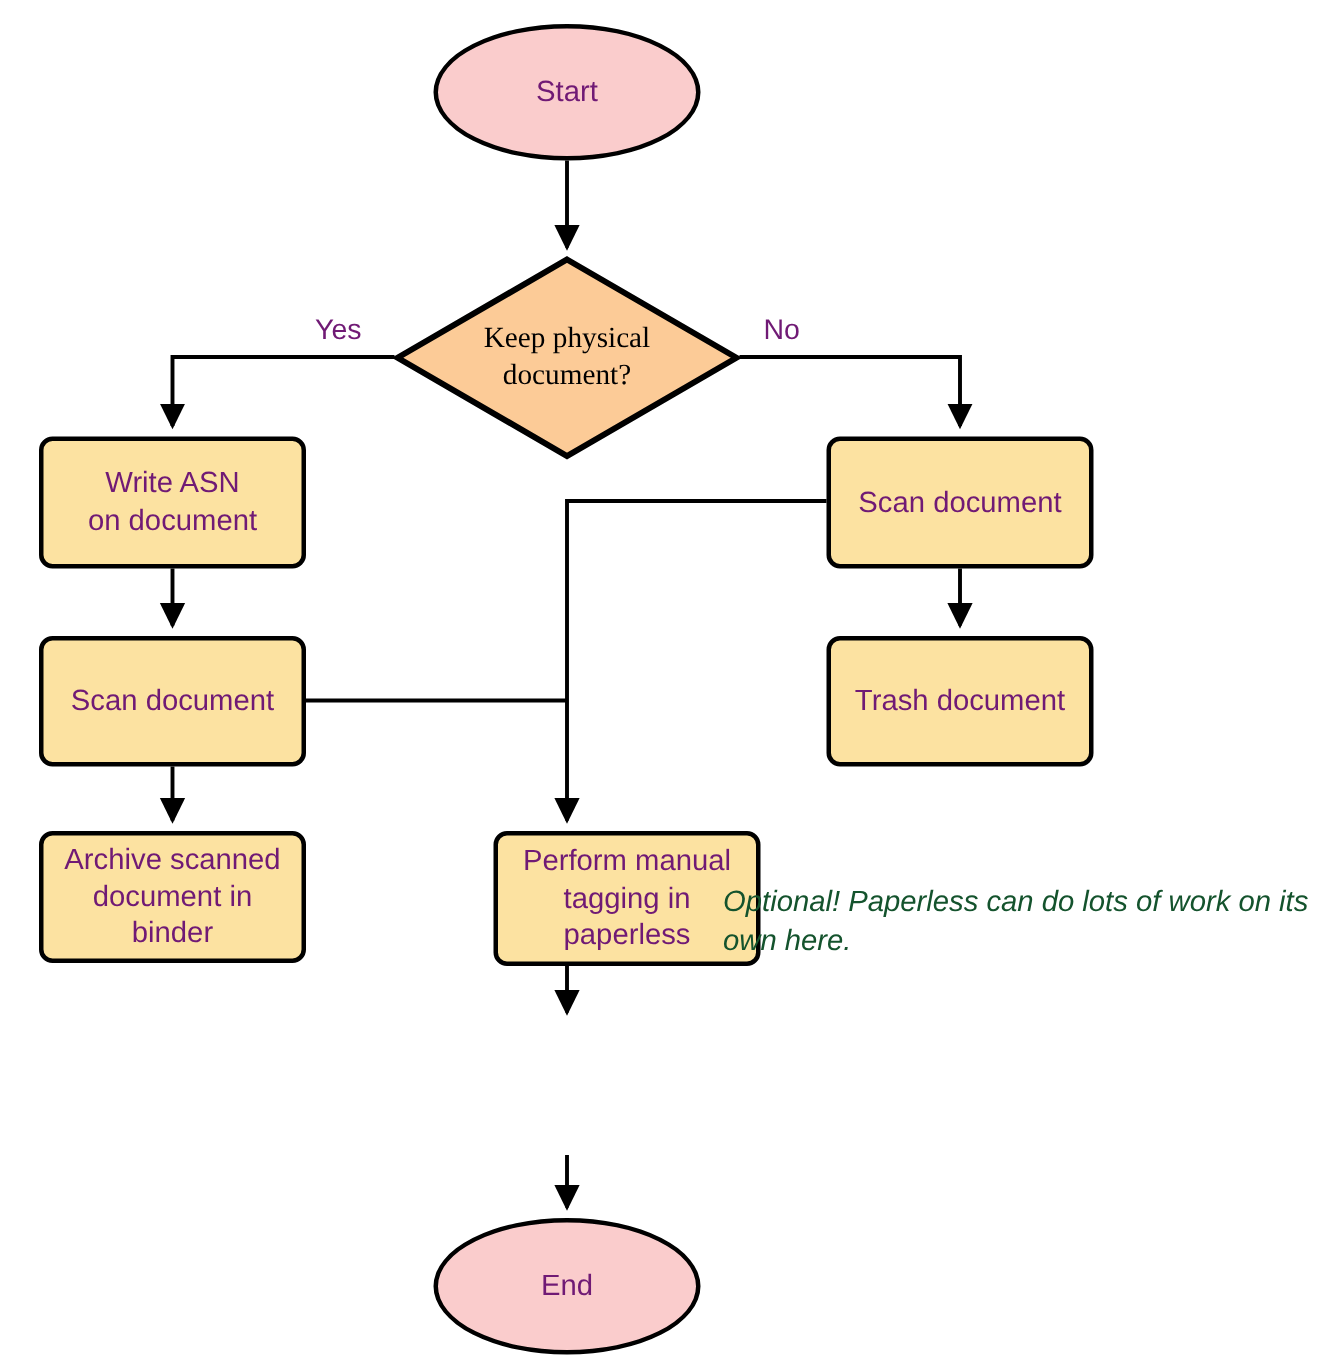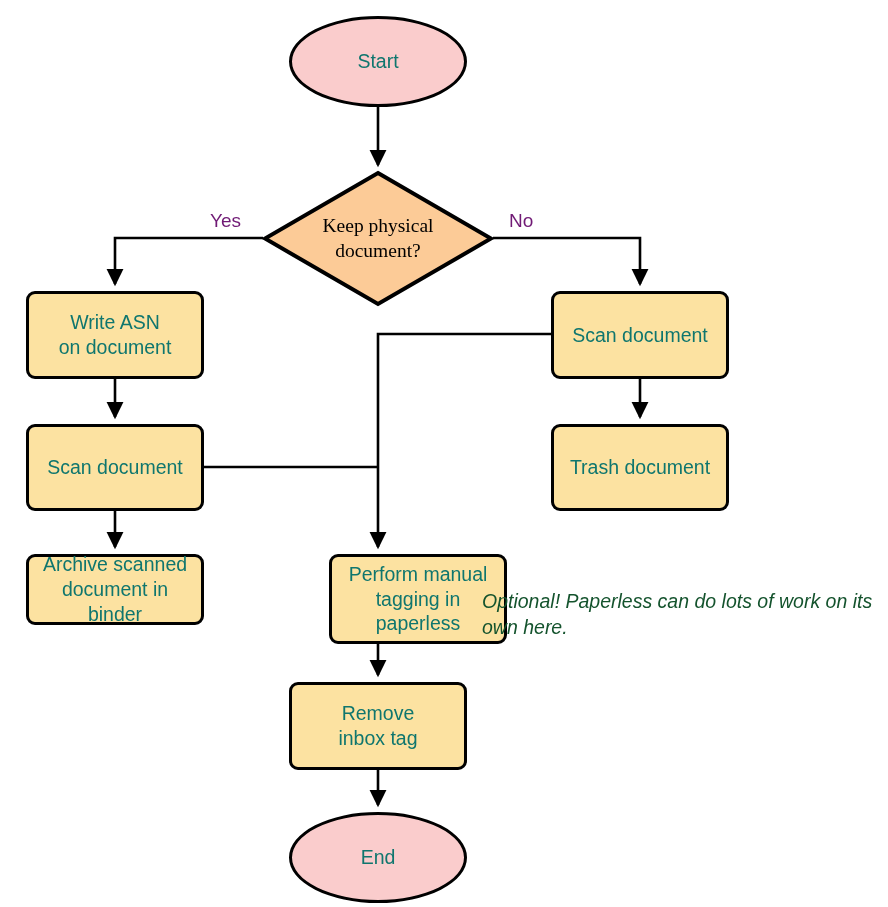--- a/index.html
+++ b/index.html
@@ -28,21 +28,21 @@
   }
   .node {
     position: absolute;
     box-sizing: border-box;
     display: flex;
     align-items: center;
     justify-content: center;
     text-align: center;
     font-size: 19.5px;
     line-height: 1.28;
-    color: #0f766e;
+    color: #701a75;
     z-index: 2;
   }
   .node .label {
     display: block;
     white-space: pre-line;
     padding: 0 6px;
   }
   .terminator {
     background: #facccc;
     border: 3.2px solid #000000;
@@ -149,21 +149,21 @@
 
   <div class="node process" style="left:26px; top:291px; width:178px; height:88px;align-items:center;">
     <span class="label">Write ASN
 on document</span>
   </div>
 
   <div class="node process" style="left:26px; top:424px; width:178px; height:87px;">
     <span class="label">Scan document</span>
   </div>
 
-  <div class="node process" style="left:26px; top:554px; width:178px; height:71px;">
+  <div class="node process" style="left:26px; top:554px; width:178px; height:88px;">
     <span class="label">Archive scanned
 document in
 binder</span>
   </div>
 
   <div class="node process" style="left:551px; top:291px; width:178px; height:88px;">
     <span class="label">Scan document</span>
   </div>
 
   <div class="node process" style="left:551px; top:424px; width:178px; height:87px;text-align:center;">
@@ -171,22 +171,18 @@
   </div>
 
   <div class="node process" style="left:289px; top:554px; width:178px; height:90px;margin-left:40px;">
     <span class="label">Perform manual
 tagging in
 paperless</span>
   </div>
 
   <div class="note" style="left:482px; top:588px;">Optional! Paperless can do lots of work on its own here.</div>
 
-  <div class="node process" style="left:289px; top:682px; width:178px; height:88px;">
-    <span class="label">Remove
-inbox tag</span>
-  </div>
 
   <div class="node terminator" style="left:289px; top:812px; width:178px; height:91px;">
     <span class="label">End</span>
   </div>
 
 </div>
 
 </body></html>

